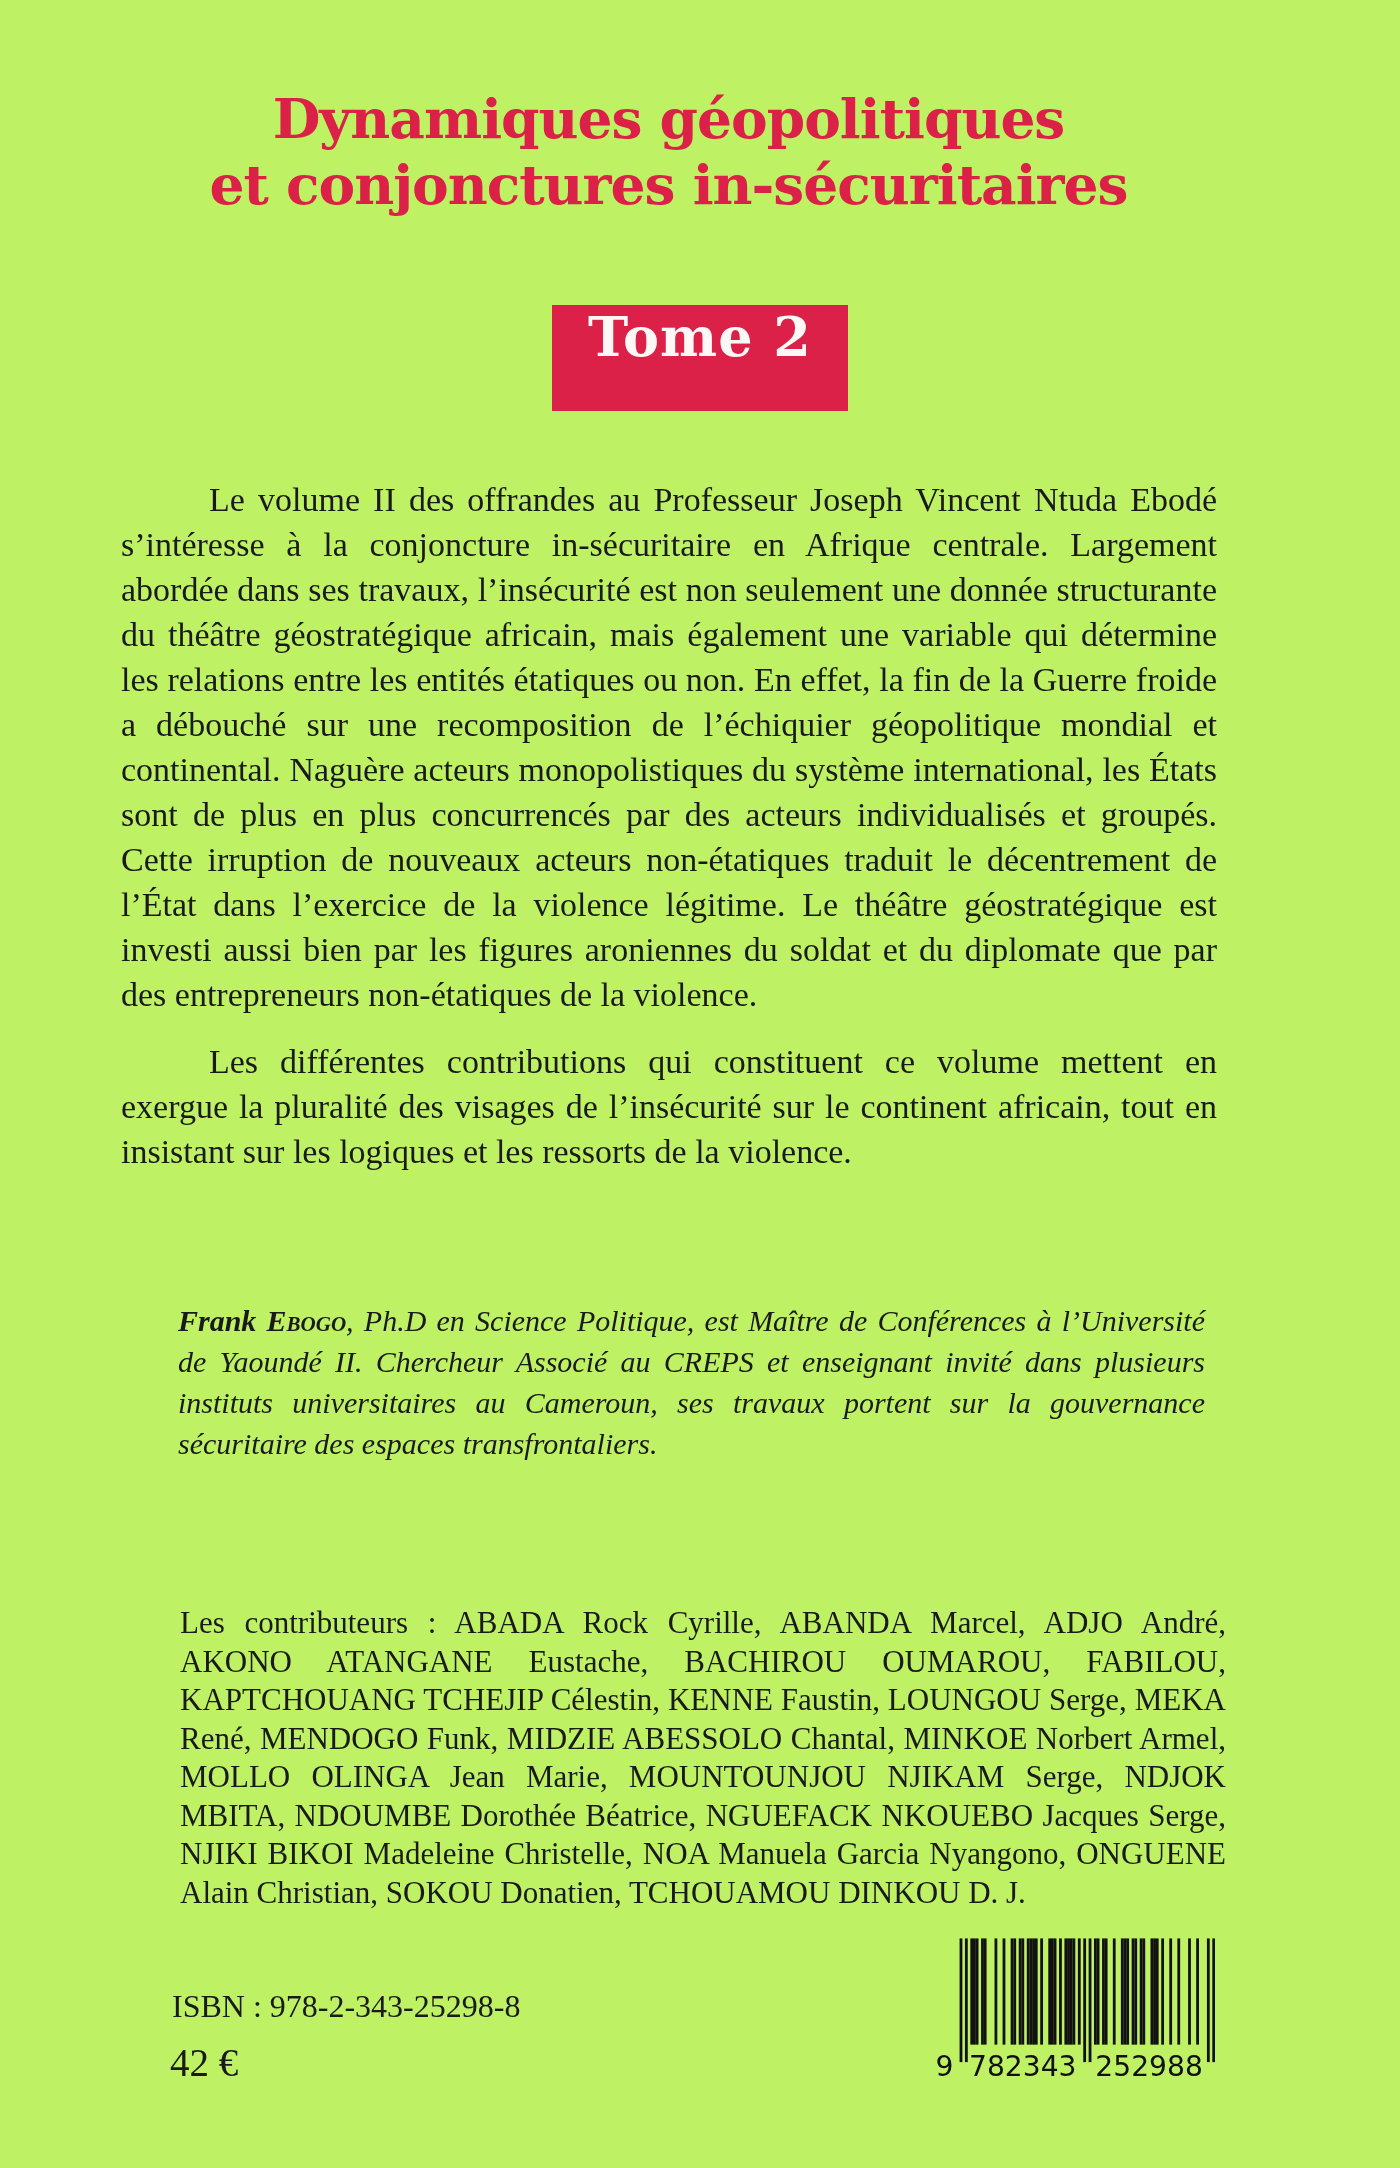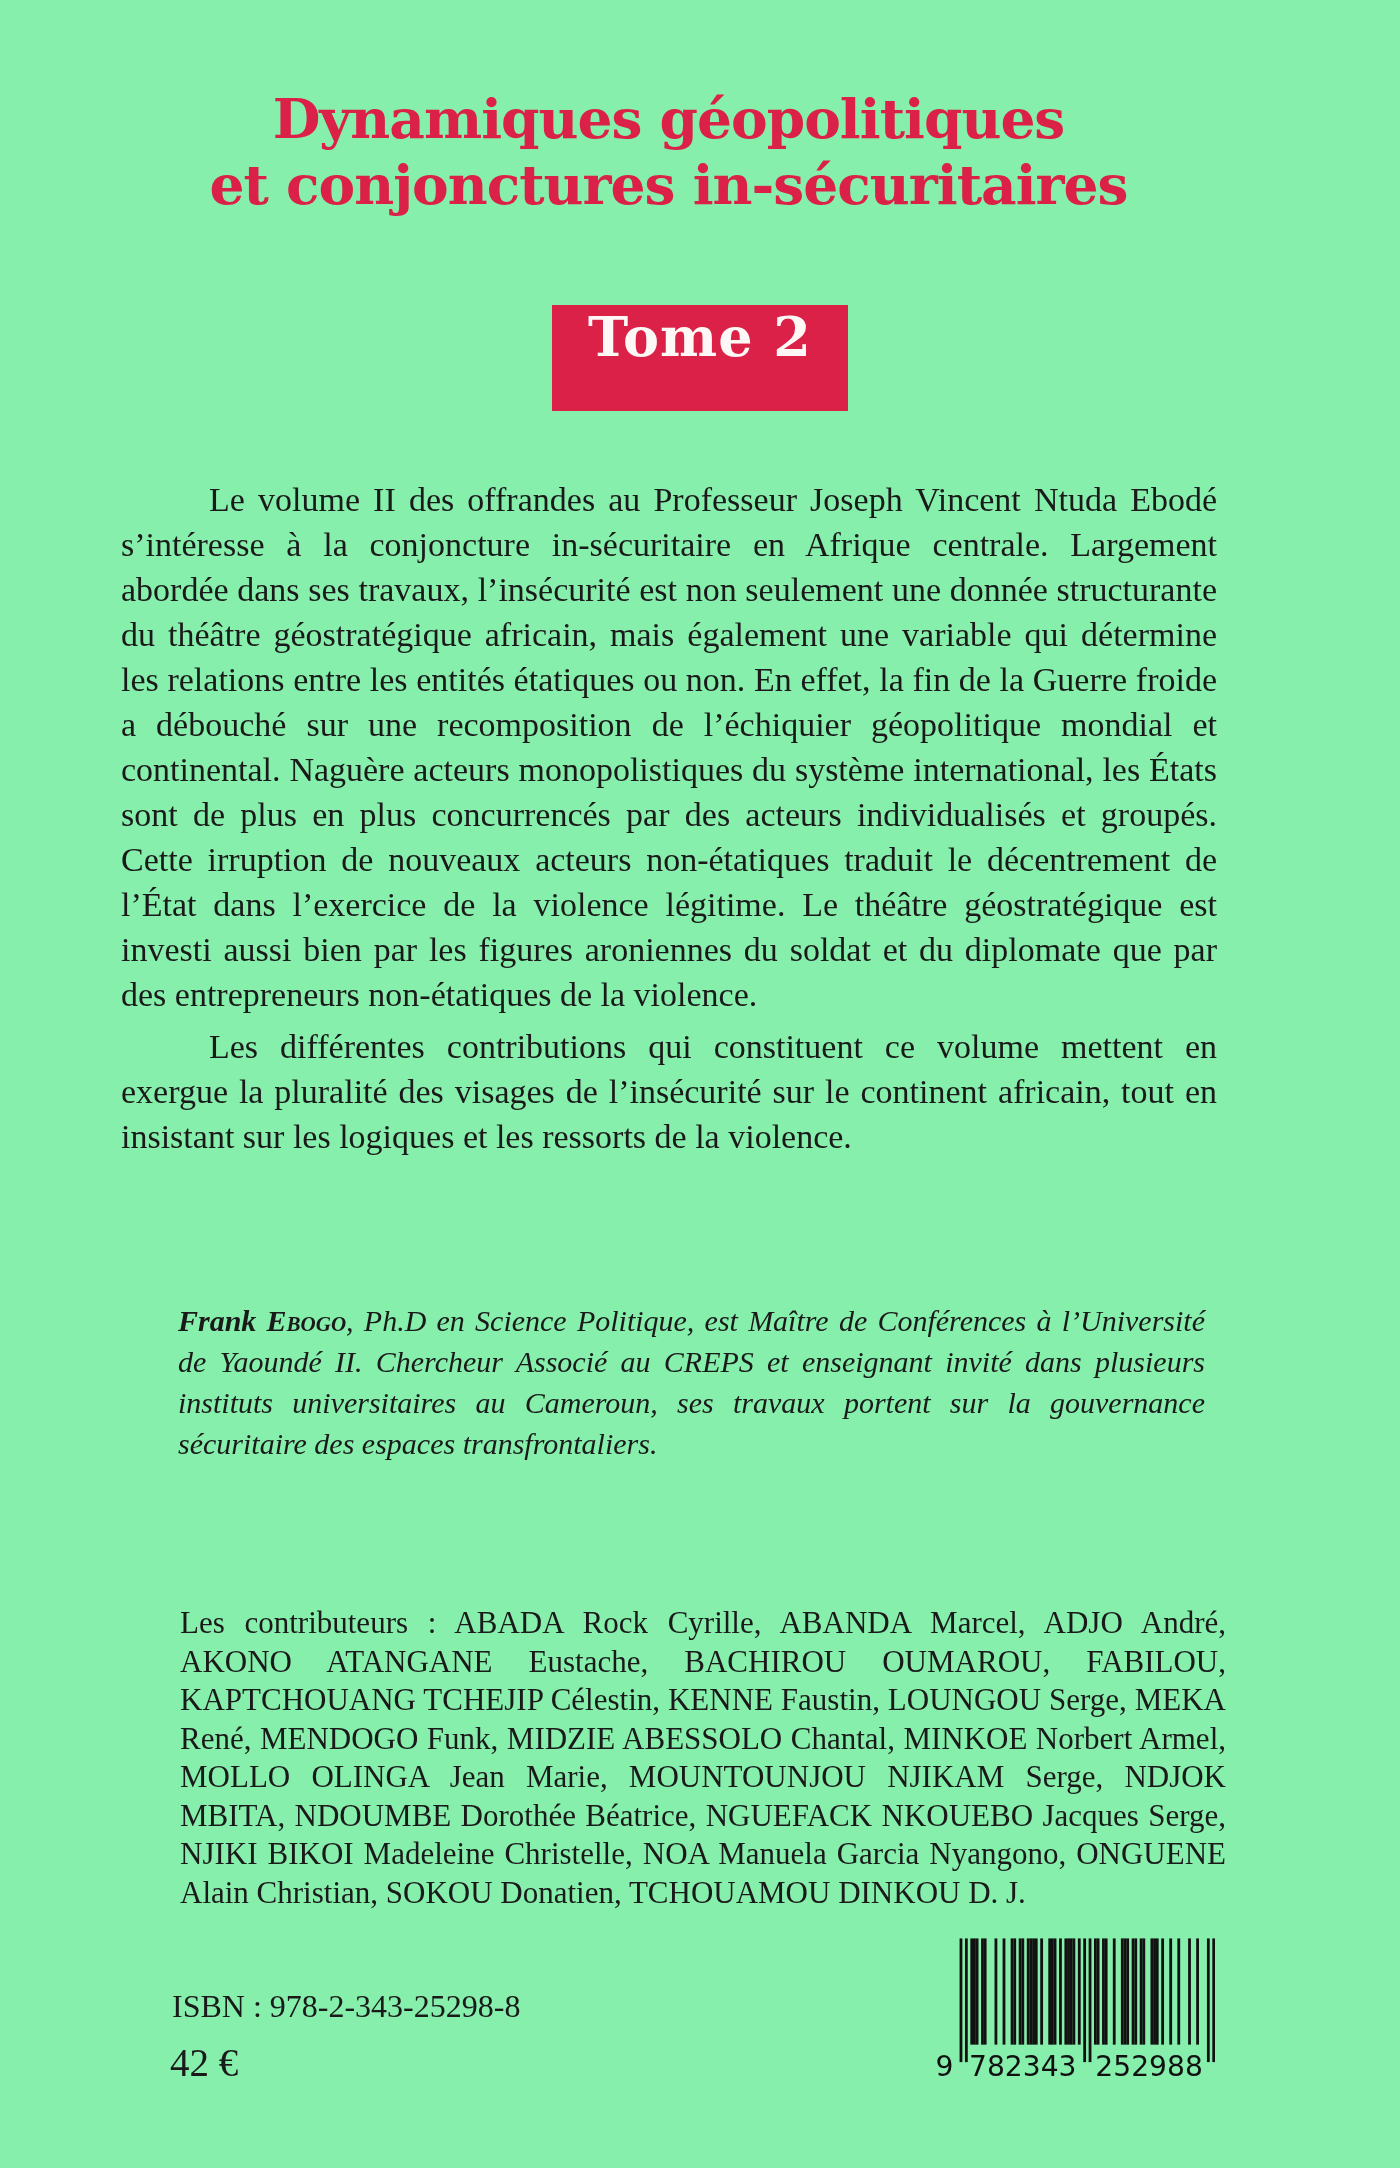--- a/index.html
+++ b/index.html
@@ -1,20 +1,20 @@
 <!DOCTYPE html>
 <html style="--accent: #dc2148; --ink: #1a1a1a;"><head>
 <meta charset="utf-8">
 <style>
   :root { --accent: #dc2148; --ink: #1a1a1a; }
   html,body { margin:0; padding:0; background:#ffffff; }
   .page {
     position: relative;
     width: 1400px; height: 2168px;
-    background: #86efac;
+    background: #bef264;
     font-family: "Liberation Serif", serif;
     color: var(--ink);
     overflow: hidden;
   }
   .title {
     position: absolute;
     top: 86px; left: 120px; width: 1097px;
     text-align: center;
     font-family: "DejaVu Serif", serif;
     font-weight: 700;
@@ -37,21 +37,21 @@
     letter-spacing: 1px;
   }
   .synopsis {
     position: absolute;
     top: 477px; left: 121px; width: 1096px;
     font-size: 34px;
     line-height: 45px;
     text-align: justify;
   }
   .synopsis p { margin: 0; text-indent: 88px; }
-  .synopsis p + p { margin-top: 7px; }
+  .synopsis p + p { margin-top: 22px; }
   .bio {
     position: absolute;
     top: 1300px; left: 178px; width: 1027px;
     margin: 0;
     font-style: italic;
     font-size: 30px;
     line-height: 41px;
     text-align: justify;
   }
   .bio-author { font-weight: 700; }

